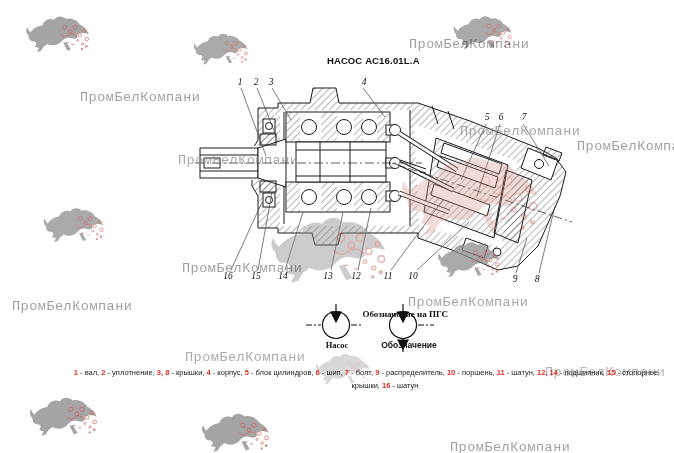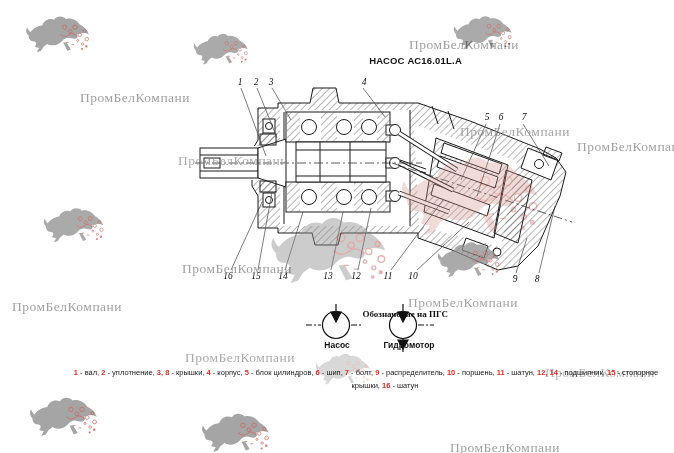--- a/index.html
+++ b/index.html
@@ -1,34 +1,34 @@
 <!DOCTYPE html>
 <html style="--legend-red: #e32b22;"><head>
 <meta charset="utf-8">
 <style>
   html,body{margin:0;padding:0;background:#fff;}
   .stage{position:relative;width:674px;height:453px;background:#ffffff;overflow:hidden;
          font-family:"Liberation Sans",sans-serif;}
   
   .wm-layer{position:absolute;inset:0;z-index:3;pointer-events:none;}
-  .wm{position:absolute;font-family:Liberation Serif, serif;font-size:13.5px;letter-spacing:.5px;
+  .wm{position:absolute;font-family:Liberation Mono, monospace;font-size:13.5px;letter-spacing:.5px;
       color:#969696;white-space:nowrap;mix-blend-mode:multiply;}
   .eagle{position:absolute;mix-blend-mode:multiply;}
   .eagle.g{color:#8e8e8e;} .eagle.r{color:#d49287;}
   
   #diagram{position:absolute;left:0;top:0;z-index:2;}
   .callout-num{font-family:"Liberation Serif",serif;font-style:italic;font-size:9.5px;fill:#111;}
   
-  .title{position:absolute;top:55px;left:327px;width:135px;text-align:right;font-weight:bold;
+  .title{position:absolute;top:55px;left:327px;width:135px;text-align:left;font-weight:bold;
          font-size:9.5px;color:#111;z-index:4;letter-spacing:.2px;}
   .sym-title{position:absolute;top:309px;left:320px;width:128px;text-align:right;font-weight:bold;
          font-size:9px;color:#111;z-index:4;font-family:Liberation Serif, serif;}
   .sym-label{position:absolute;top:340px;transform:translateX(-50%);font-size:8.5px;font-weight:bold;
          color:#111;z-index:4;white-space:nowrap;}
-  #pump-label{left:337px;} #motor-label{left:409px;}
+  #pump-label{left:337px;font-family:Liberation Serif, serif;} #motor-label{left:409px;}
   #symbols-svg{position:absolute;left:300px;top:300px;z-index:2;}
   .legend{position:absolute;top:367px;left:36px;width:660px;z-index:4;font-size:7.5px;
           color:#1a1a1a;text-align:center;line-height:12.5px;}
   .legend .red{color:var(--legend-red,#e32b22);font-weight:bold;}
   .legend .l2{padding-left:38px;}
 </style>
 </head>
 <body>
 
 <div class="stage">
@@ -207,21 +207,21 @@
         <polygon points="398,312 408,312 403,322" fill="#111"></polygon>
         <line x1="403" y1="338" x2="403" y2="352"></line>
         <polygon points="398,340 408,340 403,349" fill="#111"></polygon>
       </g>
     </g>
   </svg>
 
   <div class="title">НАСОС АС16.01L.A</div>
   <div class="sym-title">Обозначение на ПГС</div>
   <div class="sym-label" id="pump-label">Насос</div>
-  <div class="sym-label" id="motor-label">Гидромотор</div>
+  <div class="sym-label" id="motor-label">Обозначение</div>
 
   <div class="legend">
     <div id="legend-line1"><span class="red">1</span><span> - вал, </span><span class="red">2</span><span> - уплотнение, </span><span class="red">3, 8</span><span> - крышки, </span><span class="red">4</span><span> - корпус, </span><span class="red">5</span><span> - блок цилиндров, </span><span class="red">6</span><span> - шип, </span><span class="red">7</span><span> - болт, </span><span class="red">9</span><span> - распределитель, </span><span class="red">10</span><span> - поршень, </span><span class="red">11</span><span> - шатун, </span><span class="red">12, 14</span><span> - подшипник, </span><span class="red">15</span><span> - стопорное</span></div>
     <div id="legend-line2" class="l2"><span>крышки, </span><span class="red">16</span><span> - шатун</span></div>
   </div>
 
   <div class="wm-layer" id="wm-layer">
       <span class="wm" style="left: 409px; top: 37px; opacity: 0.9;">ПромБелКомпани</span>
       <span class="wm" style="left: 80px; top: 90px; opacity: 0.9;">ПромБелКомпани</span>
       <span class="wm" style="left: 178px; top: 153px; opacity: 0.8;">ПромБелКомпани</span>

